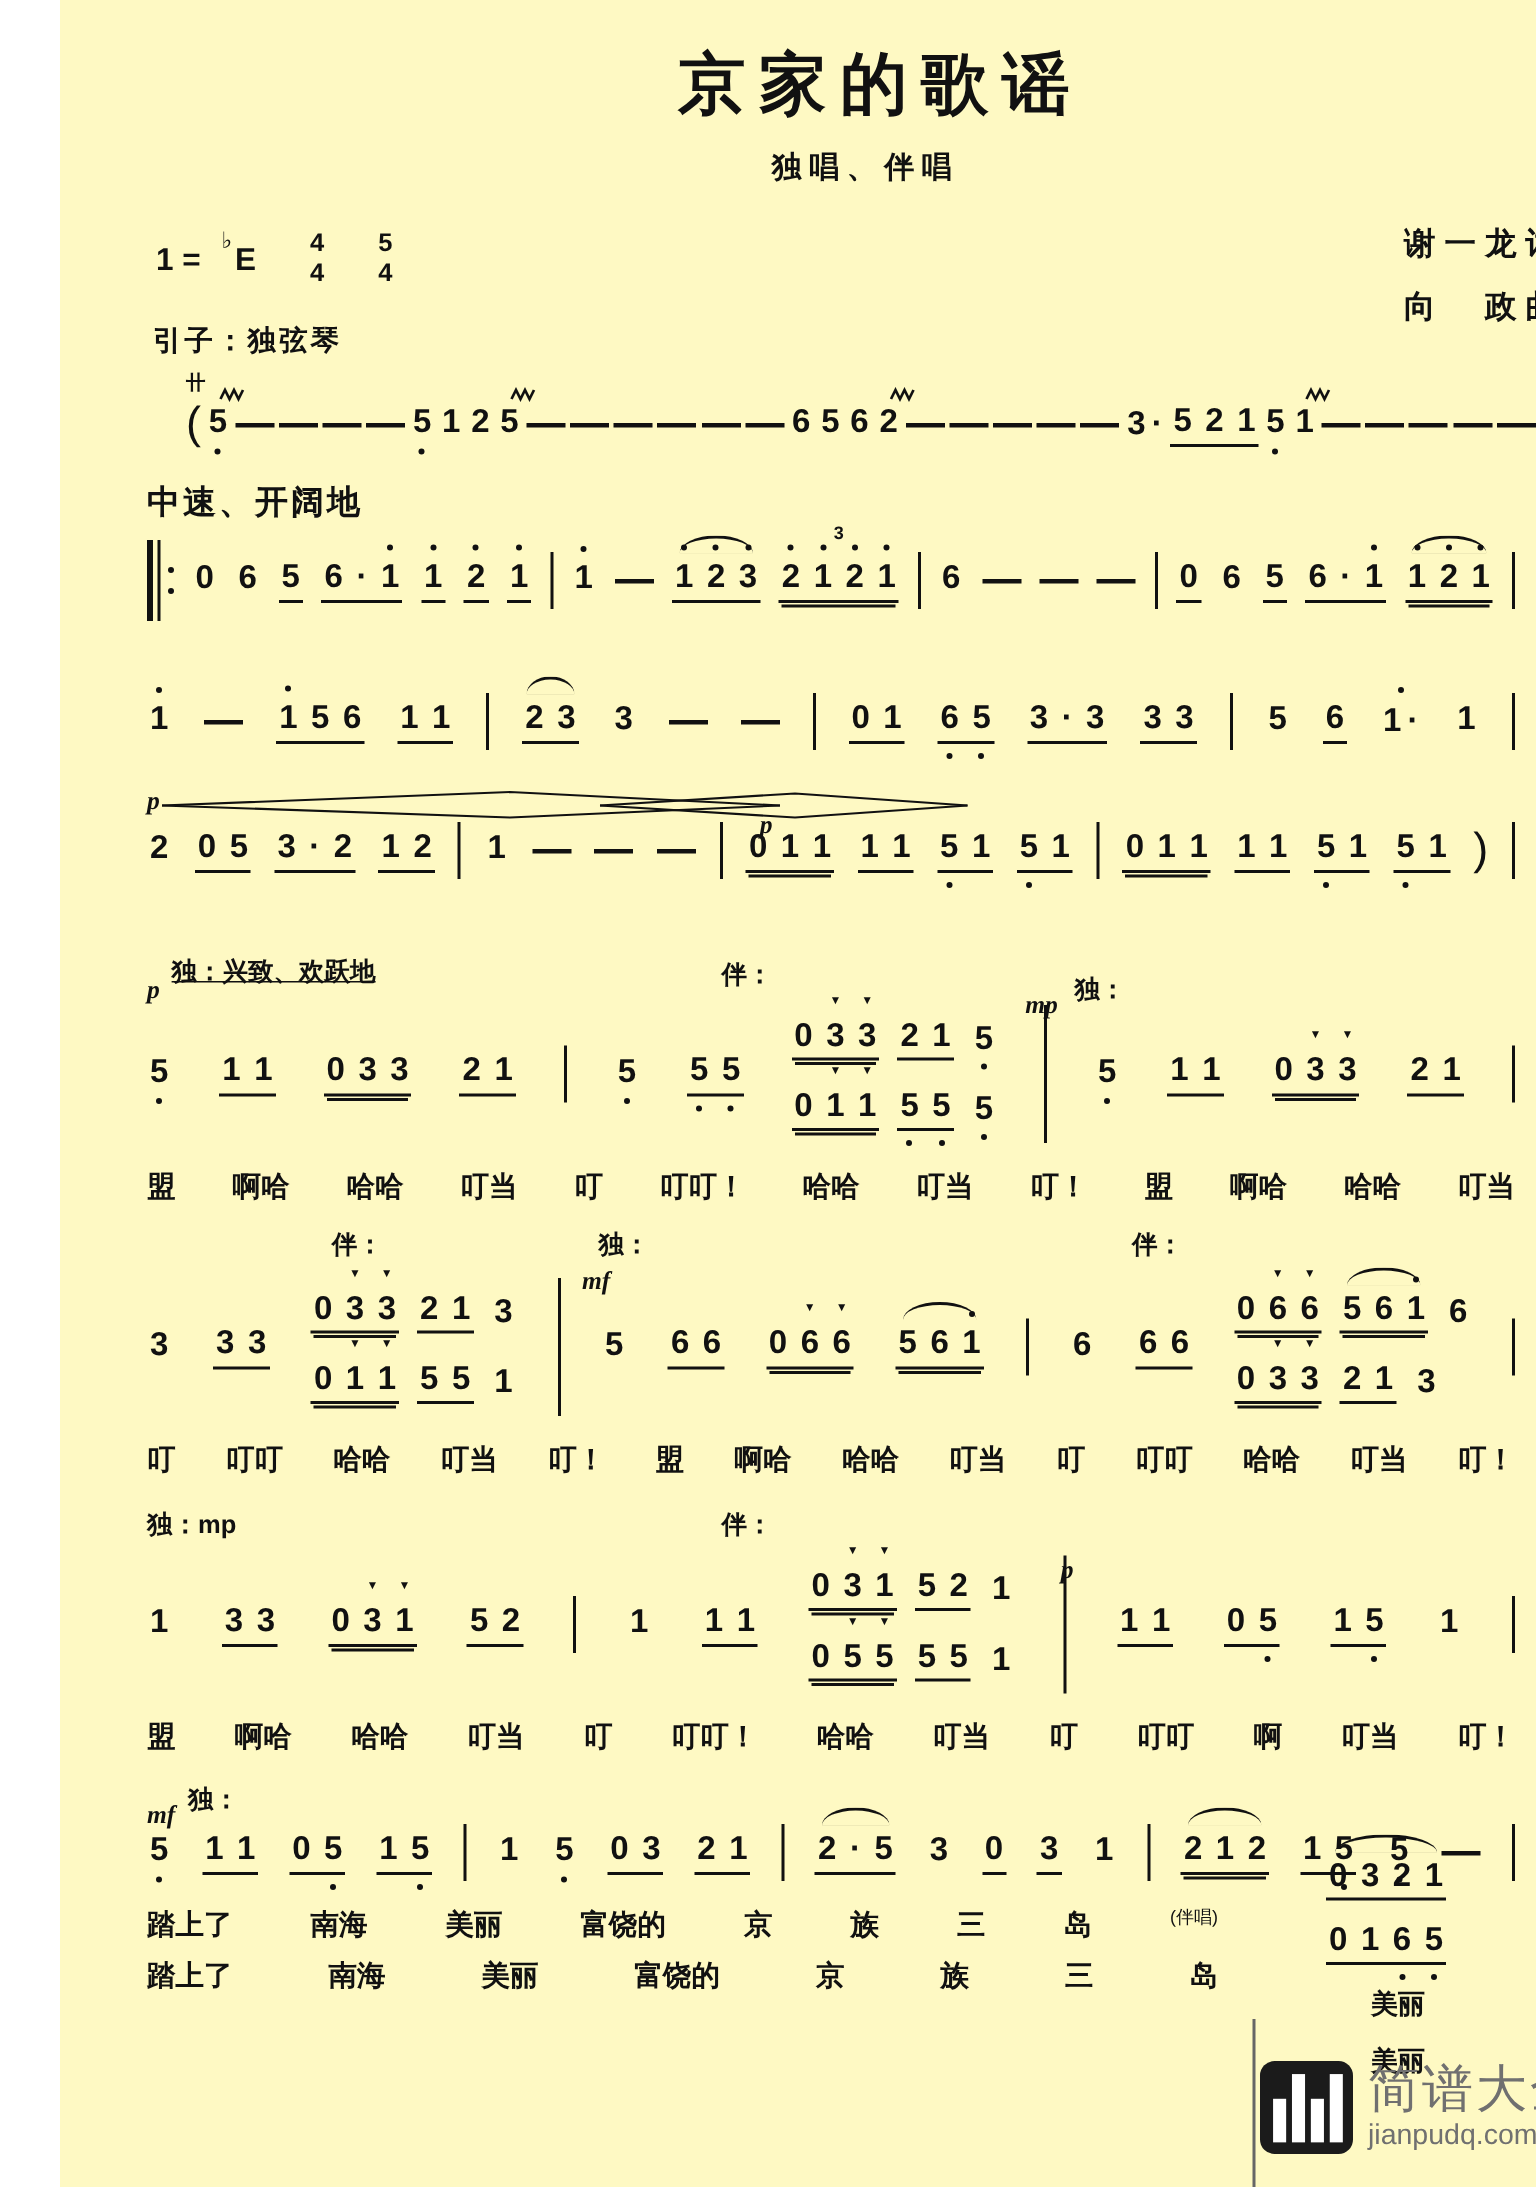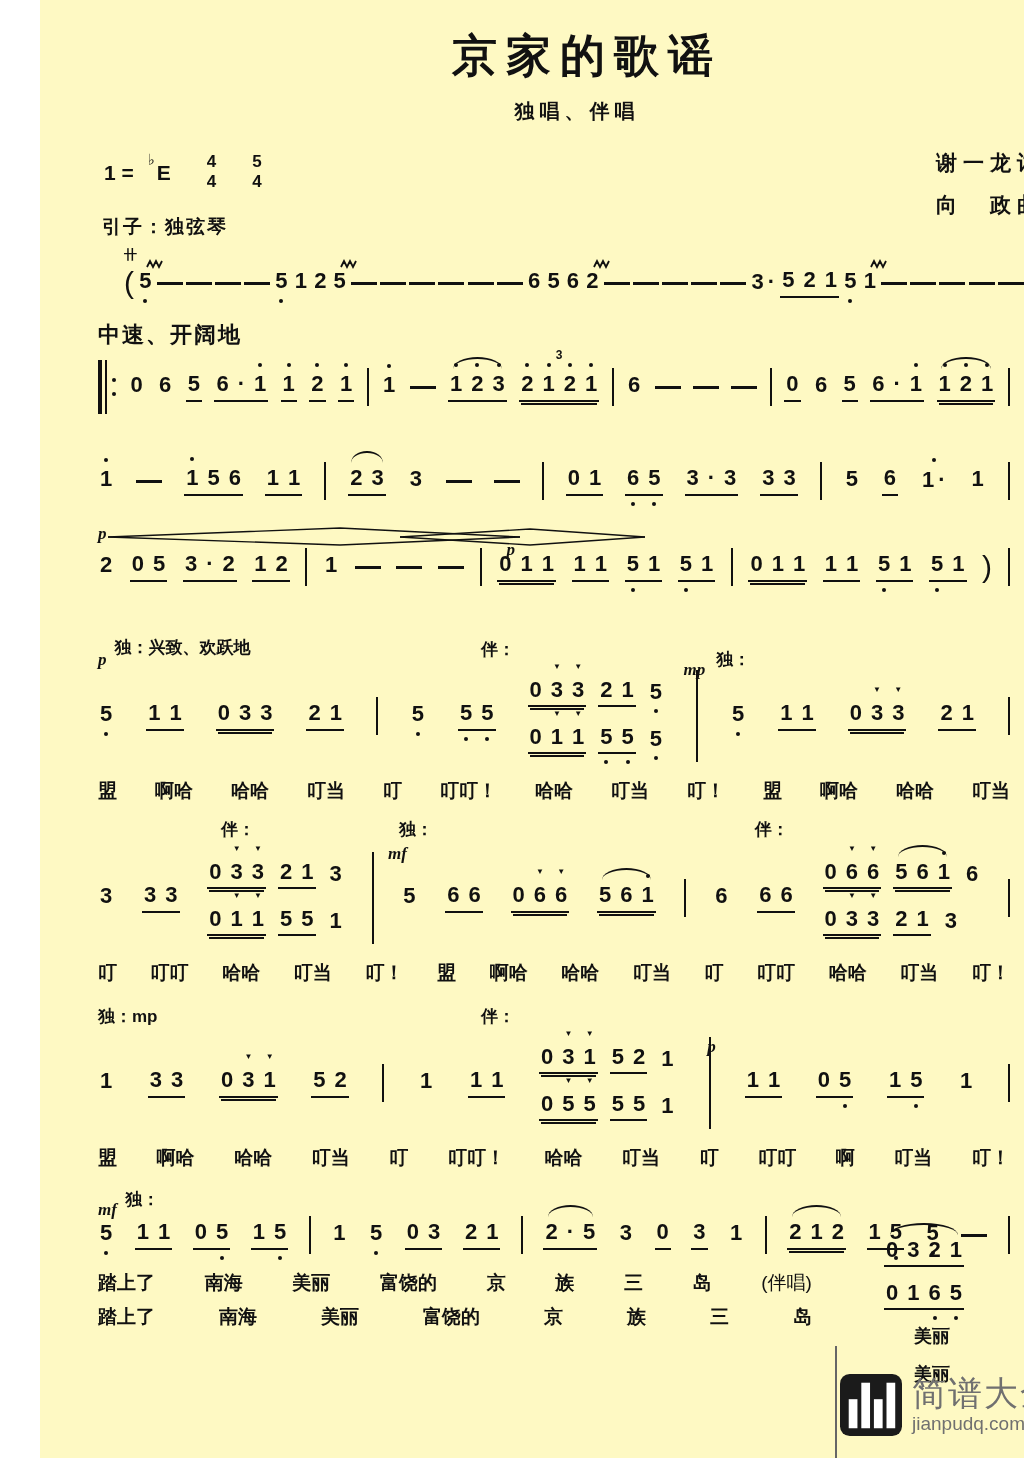--- a/index.html
+++ b/index.html
@@ -29,21 +29,21 @@
   .notes{display:flex;justify-content:space-between;align-items:center;width:100%;}
   #sys0 .notes{margin-top:18px;}
   #sys1 .notes,#sys2 .notes{margin-top:16px;}
   #sys3 .notes{margin-top:24px;}
   #sys4 .notes,#sys5 .notes{margin-top:30px;min-height:100px;}
   #sys6 .notes{margin-top:28px;min-height:100px;}
   #sys7 .notes{margin-top:28px;}
   .lyrics{display:flex;justify-content:space-between;margin-top:12px;font-size:19px;font-weight:700;}
   #sys7 .lyrics{width:714px;margin-top:16px;}
   #sys7 .lyrics.second{margin-top:8px;}
-  .word.small{font-size:19px;font-weight:400;}
+  .word.small{font-size:12px;font-weight:400;}
   .lab{position:absolute;font-size:17px;font-weight:700;white-space:nowrap;}
   .lab.small{font-size:13px;}
   .dyn{font-family:"Liberation Serif","DejaVu Serif",serif;font-style:italic;font-weight:700;font-size:17px;}
   
   .grp{display:inline-flex;align-items:flex-end;gap:9px;padding:0 2px 3px;position:relative;}
   .u1,.u2{border-bottom:2px solid #111;}
   .u2::after{content:"";position:absolute;left:2px;right:2px;bottom:-5px;height:2px;background:#111;}
   .cell{position:relative;display:inline-flex;align-items:baseline;}
   .num{font-size:22px;font-weight:700;line-height:1.1;}
   .idot{font-size:22px;font-weight:700;margin-left:4px;}
@@ -605,21 +605,21 @@
             <span class="num">1</span>
           </span>
         </span>
         <span class="paren">)</span>
         <span class="bar"></span>
       </div>
     </div>
 
   <div class="system" id="sys4">
       <span class="lab dyn" style="left: 0%; top: 14px;">p</span>
-      <span class="lab" style="left: 1.8%; top: 0px;">独：兴致、欢跃地</span>
+      <span class="lab" style="left: 1.8%; top: 0px; text-decoration: underline;">独：兴致、欢跃地</span>
       <span class="lab" style="left: 42%; top: 2px;">伴：</span>
       <span class="lab dyn" style="left: 64.2%; top: 24px; text-align: right;">mp</span>
       <span class="lab" style="left: 67.8%; top: 12px;">独：</span>
       <div class="notes">
         <span class="grp">
           <span class="cell">
             <span class="num">5</span>
             <span class="mk lo"></span>
           </span>
         </span>

